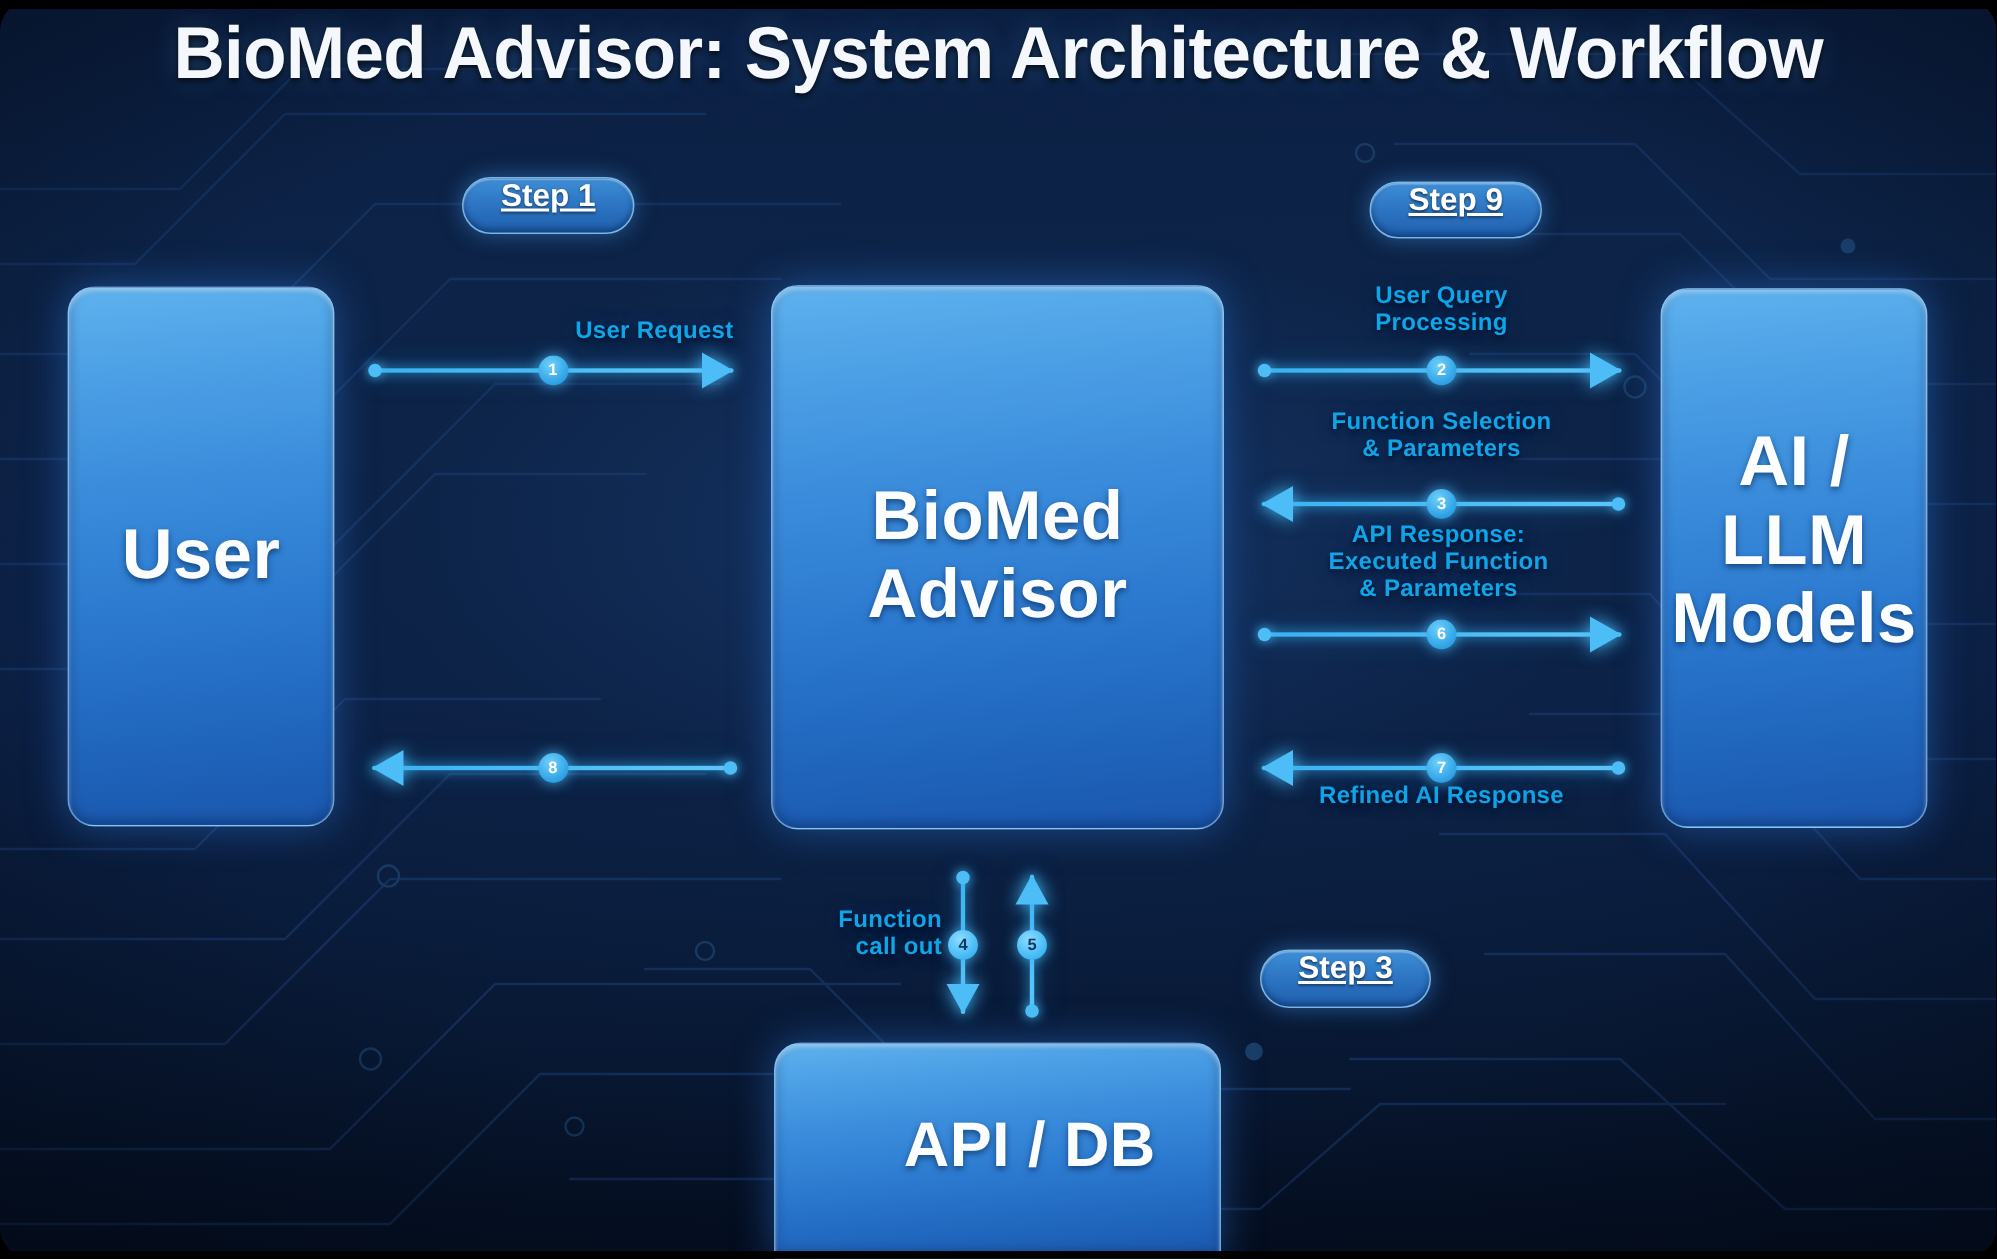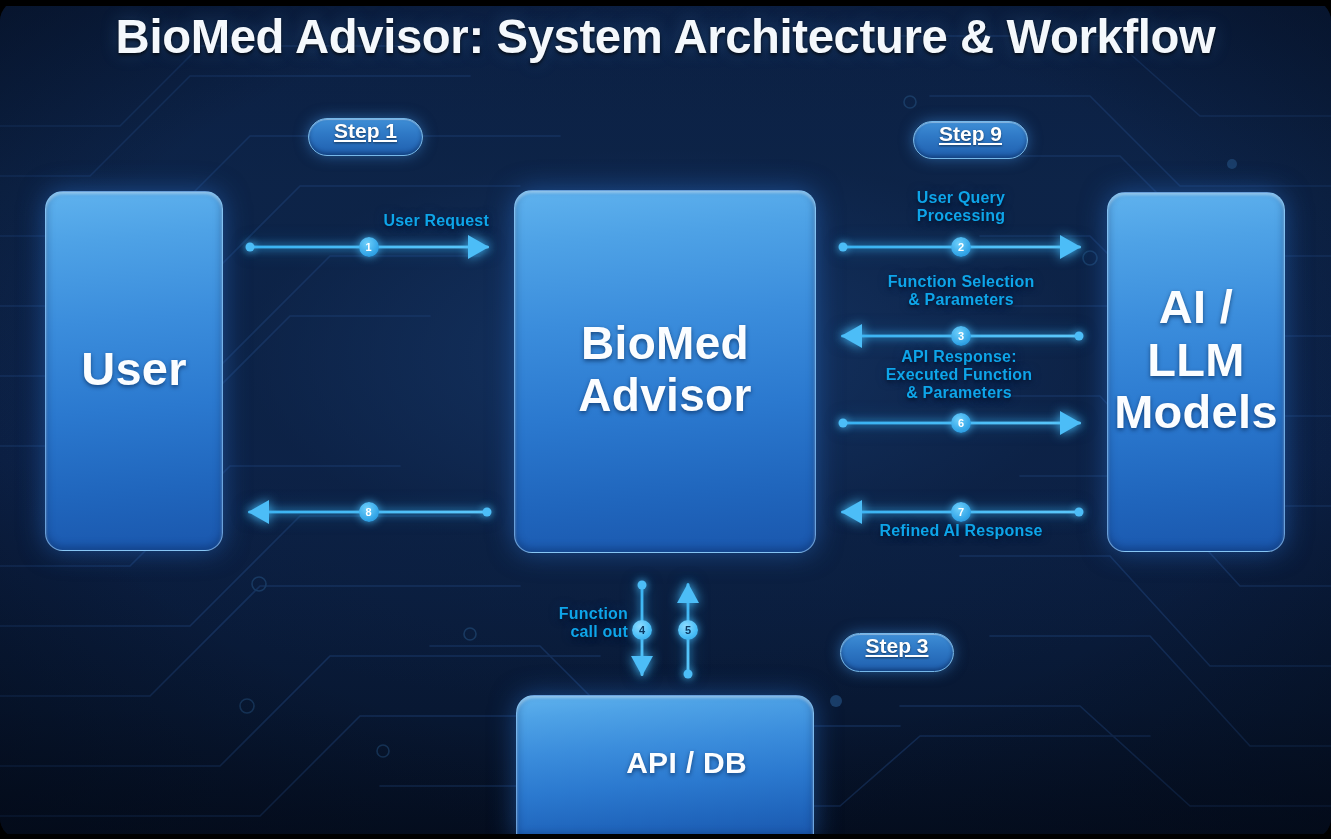--- a/index.html
+++ b/index.html
@@ -86,21 +86,21 @@
   #node-user{ left:45px;   top:191px; width:178px; height:360px; }
   #node-user .label{ font-size:47px; transform:translateY(-2px); }
 
   #node-advisor{ left:514px; top:190px; width:302px; height:363px; }
   #node-advisor .label{ font-size:46px; transform:translateY(-2px); }
 
   #node-ai{ left:1107px; top:192px; width:178px; height:360px; }
   #node-ai .label{ font-size:47px; transform:translateY(-12px); }
 
   #node-apidb{ left:516px; top:695px; width:298px; height:144px; border-bottom-left-radius:0; border-bottom-right-radius:0; }
-  #node-apidb .label{ font-size:30px; transform:translateY(-4px);margin-left:43px; }
+  #node-apidb .label{ font-size:42px; transform:translateY(-4px);margin-left:43px; }
 
   
   .conn{ position:absolute; z-index:24; }
   .conn .line{
     position:absolute; height:3px; left:0; right:0; top:50%;
     transform:translateY(-50%);
     background:linear-gradient(90deg,#38b2f2,#5cc8fb);
     border-radius:2px;
     box-shadow:0 0 8px rgba(56,178,242,.95), 0 0 18px rgba(40,150,230,.55);
   }

